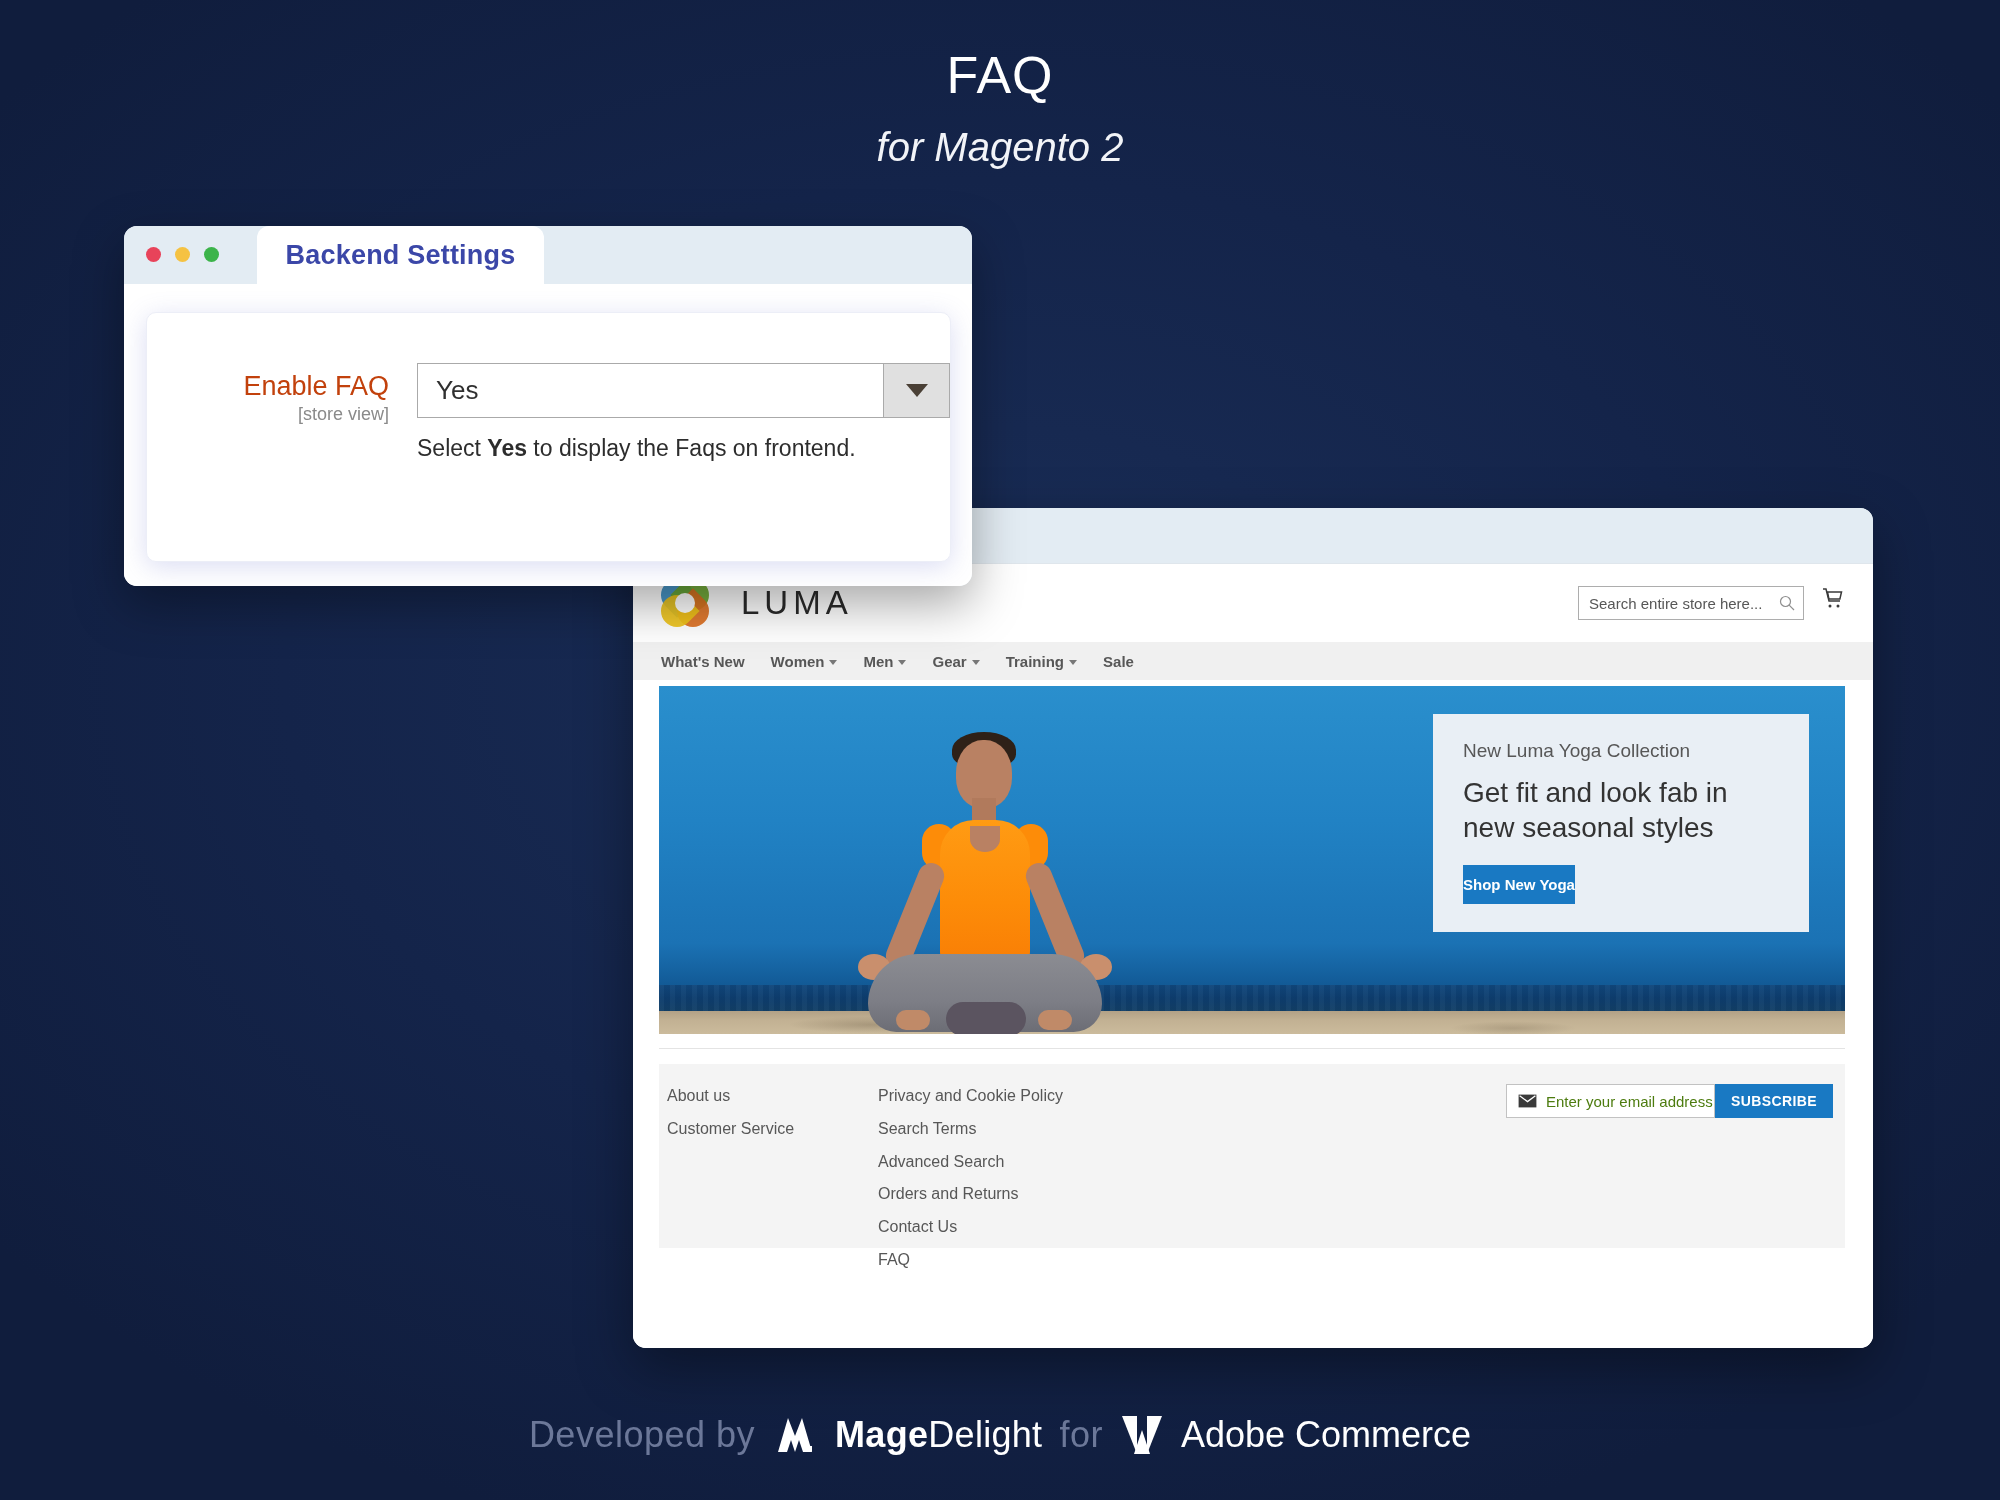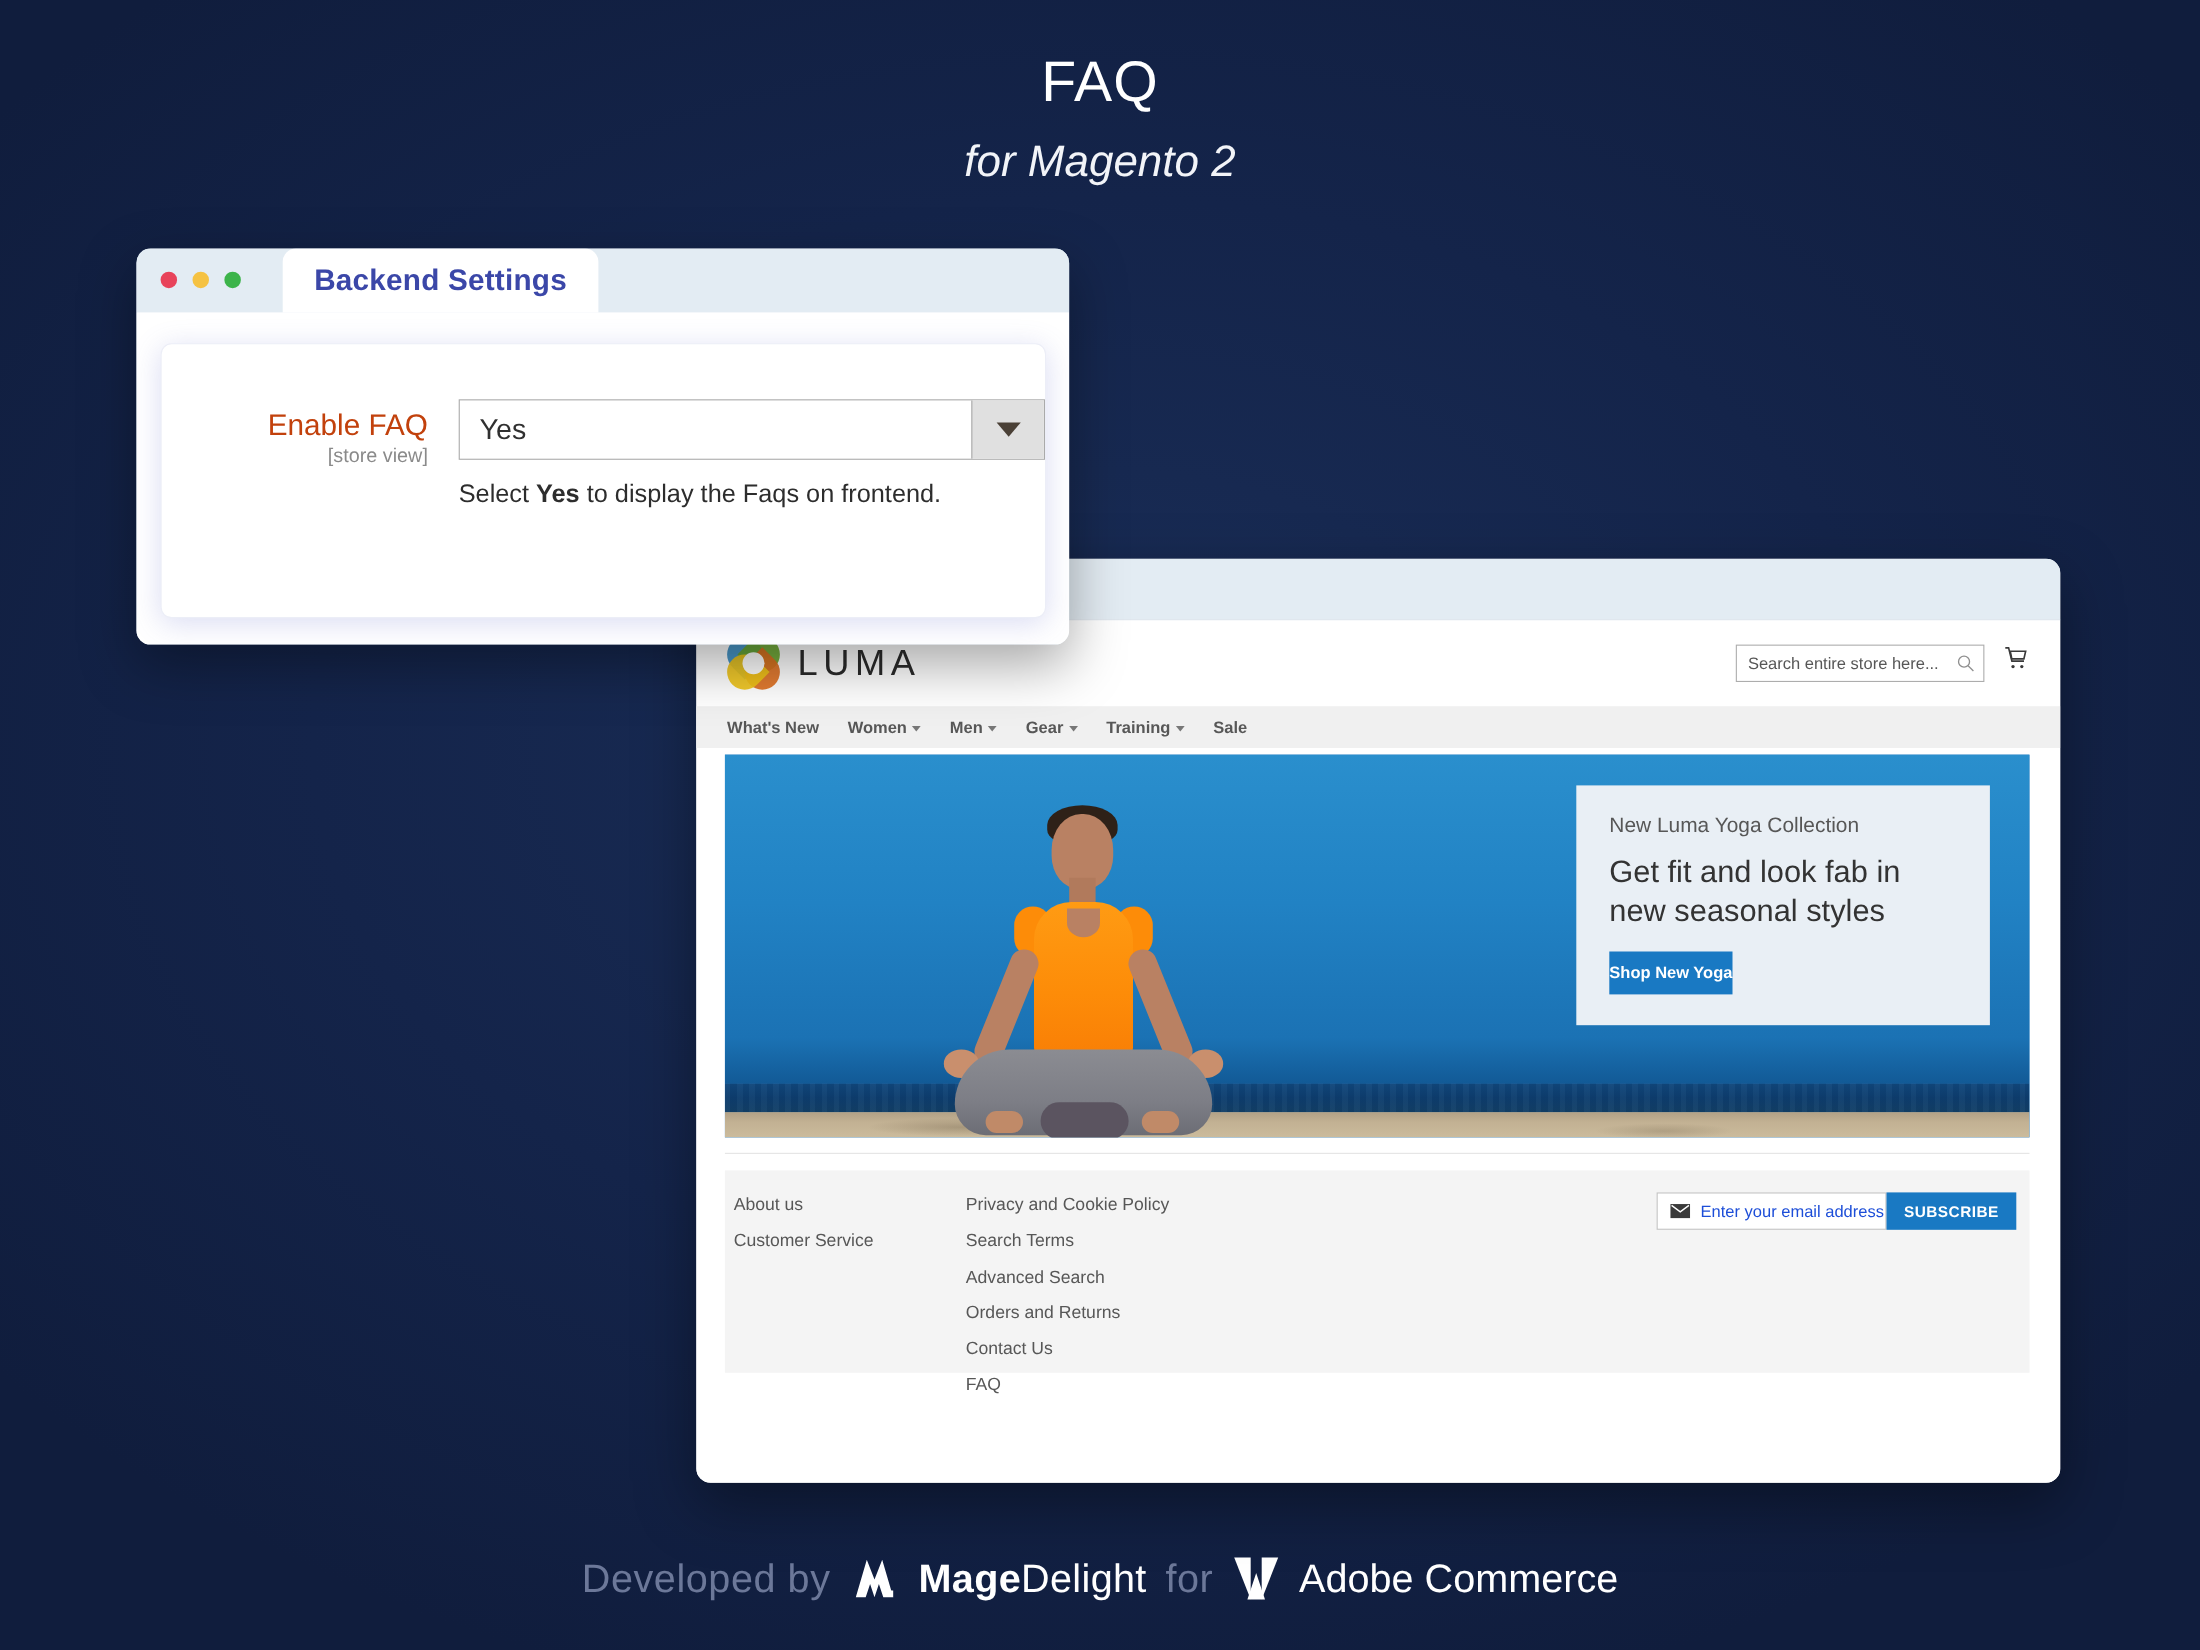--- a/index.html
+++ b/index.html
@@ -191,21 +191,21 @@
   .sw-content { position: relative; background: #fff; height: 784px; }
 
   
   .sw-header {
     position: relative;
     height: 78px;
     padding: 0 28px;
     display: flex;
     align-items: center;
   }
-  .luma-logo { display: flex; align-items: center; gap: 16px; margin-left: 0; }
+  .luma-logo { display: flex; align-items: center; gap: 32px; margin-left: 0; }
   .luma-mark { position: relative; width: 48px; height: 48px; }
   .petal {
     position: absolute;
     width: 32px; height: 32px;
     border-radius: 50% 50% 50% 0;
     opacity: 0.92;
   }
   .petal.blue   { background: #3b8fc4; left: 0;   top: 0;   transform: rotate(-45deg); }
   .petal.green  { background: #6aa82e; right: 0;  top: 0;   transform: rotate(45deg); }
   .petal.orange { background: #e0701f; right: 0;  bottom: 0;transform: rotate(135deg); }
@@ -456,21 +456,21 @@
     width: 209px;
     height: 34px;
     background: #ffffff;
     border: 1px solid #c2c2c2;
     display: flex;
     align-items: center;
     gap: 9px;
     padding-left: 11px;
   }
   .nl-envelope { width: 19px; height: 14px; }
-  .nl-placeholder { font-size: 15px; color: #1d4ed8; }
+  .nl-placeholder { font-size: 15px; color: #4d7c0f; }
   .nl-btn {
     height: 34px;
     background: #1979c3;
     color: #fff;
     font-size: 14px;
     font-weight: 700;
     letter-spacing: 0.4px;
     display: flex;
     align-items: center;
     justify-content: center;

